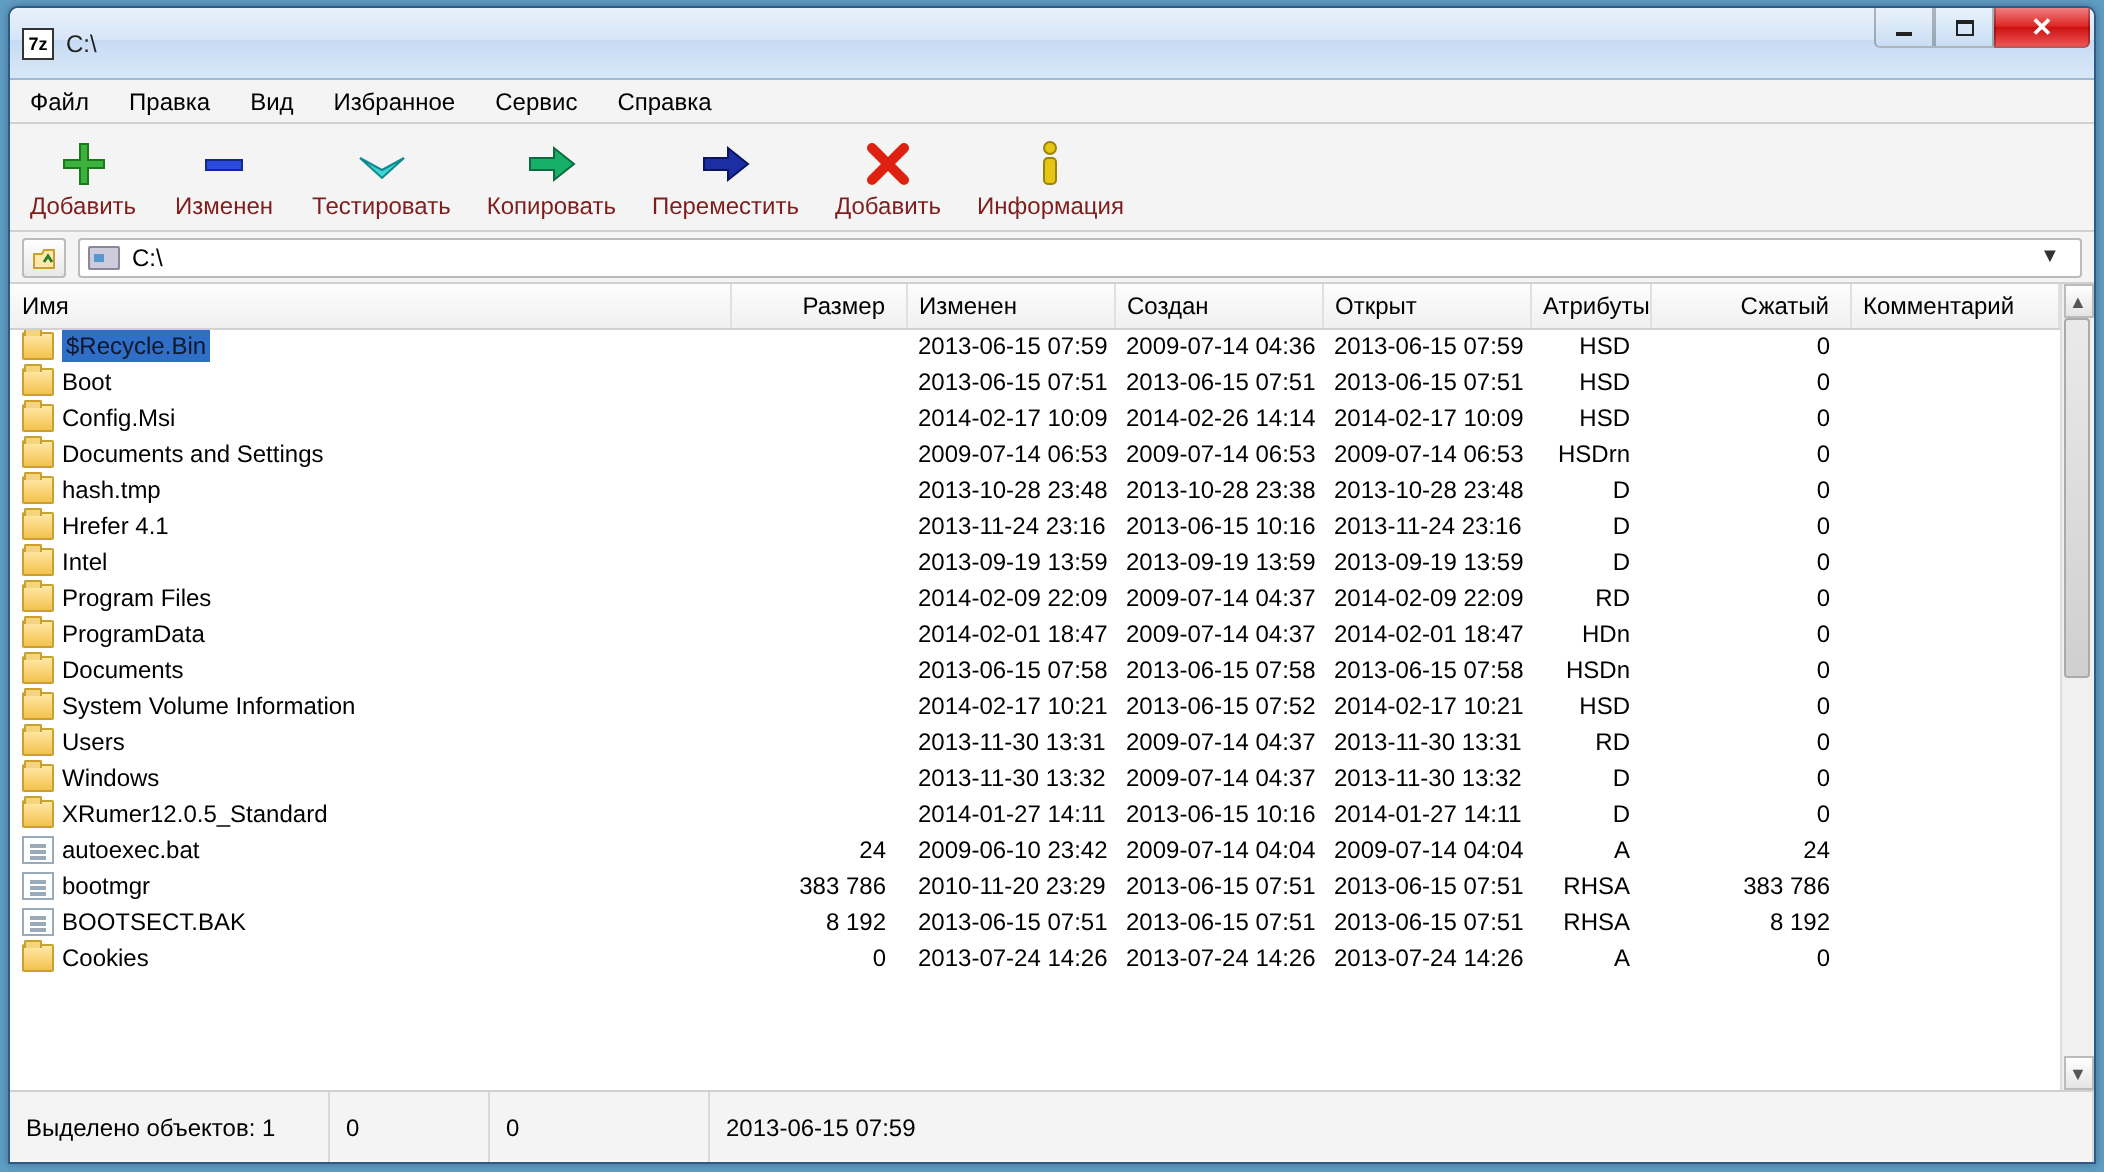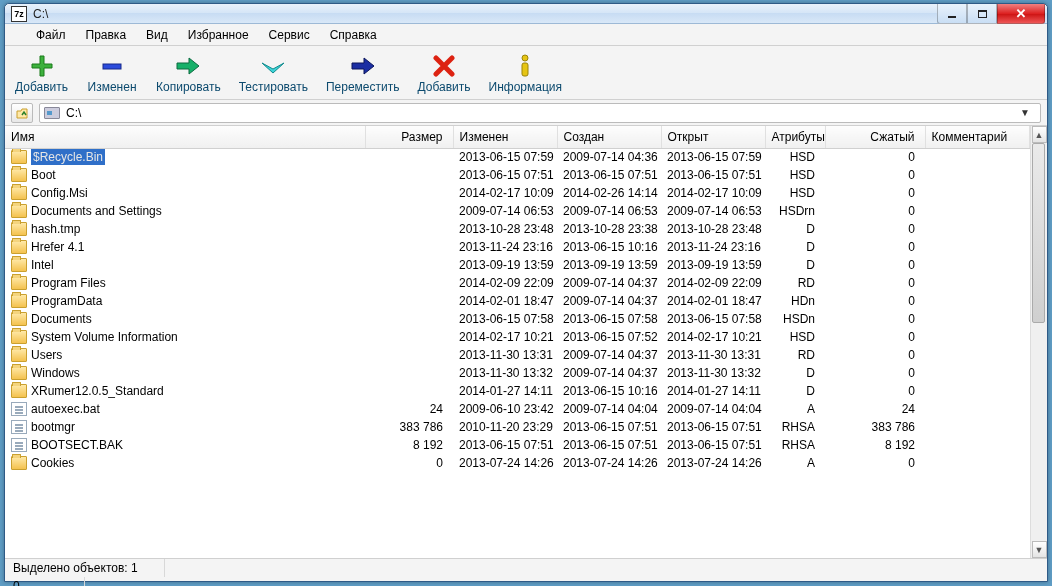--- a/index.html
+++ b/index.html
@@ -18,21 +18,21 @@
     width: 1044px; height: 579px;
     background: #fff;
     border: 1px solid #2e5a86;
     border-radius: 5px 5px 0 0;
     box-shadow: 0 0 4px rgba(0,0,0,.3);
     display: flex;
     flex-direction: column;
   }
   
   .titlebar {
-    height: 20px;
+    height: 36px;
     background: linear-gradient(#e8f1fb, #d6e6f7 45%, #c6dbf3 46%, #d9e8f8);
     border-bottom: 1px solid #9db9d6;
     border-radius: 5px 5px 0 0;
     display: flex;
     align-items: center;
     padding: 0 4px 0 6px;
     position: relative;
   }
   .titlebar .app-icon {
     width: 16px; height: 16px;
@@ -68,21 +68,21 @@
   }
   .win-btn .min-glyph { width:8px; height:2px; background:#222; margin-top:6px;}
   .win-btn .max-glyph { width:9px; height:8px; border:1px solid #222; border-top:2px solid #222;}
   .win-btn .close-glyph { font-weight:bold; font-size:13px; line-height:1;}
   
   .menubar {
     height: 22px;
     background: #f4f4f4;
     border-bottom: 1px solid #d0d0d0;
     display: flex; align-items: center;
-    padding: 0 21px;
+    padding: 0 0;
   }
   .menubar span {
     padding: 3px 10px;
     cursor: default;
   }
   
   .toolbar {
     height: 54px;
     background: #f4f4f4;
     border-bottom: 1px solid #d0d0d0;
@@ -90,21 +90,21 @@
     align-items: center;
     padding: 2px 10px;
     gap: 18px;
   }
   .tb-btn {
     display: flex; flex-direction: column; align-items: center;
     min-width: 52px;
     cursor: default;
   }
   .tb-btn .ico { height: 28px; display:flex; align-items:center; justify-content:center;}
-  .tb-btn .lbl { font-size: 12px; color:#0c4a6e; margin-top: 0;}
+  .tb-btn .lbl { font-size: 12px; color:#7f1d1d; margin-top: 0;}
   
   .addressbar {
     height: 26px;
     background: #f4f4f4;
     border-bottom: 1px solid #d0d0d0;
     display:flex; align-items:center;
     padding: 0 6px;
     gap:6px;
   }
   .ab-btn { width:22px;height:20px;border:1px solid #bbb;background:linear-gradient(#fff,#e8e8e8);border-radius:2px;display:flex;align-items:center;justify-content:center; }
@@ -142,46 +142,45 @@
   }
   thead th.ra { text-align:right; padding-right:10px;}
   tbody td {
     font-size: 12px;
     height: 18px;
     padding: 0 6px;
     white-space: nowrap;
     overflow: hidden;
   }
   tbody td.ra { text-align:right; padding-right:10px;}
-  tbody tr.selected td.namecell span.nm { background:#2f6fc8; color:#e5e5e5; padding:1px 2px; }
+  tbody tr.selected td.namecell span.nm { background:#2f6fc8; color:#0f172a; padding:1px 2px; }
   .fld-ico, .file-ico {
     display:inline-block; width:16px; height:14px; vertical-align:-3px; margin-right:4px;
   }
   .fld-ico { background: linear-gradient(#ffe9a8,#f4c24e); border:1px solid #caa02f; border-radius:1px; position:relative;}
   .fld-ico::before{content:"";position:absolute;left:0;top:-3px;width:7px;height:3px;background:#f4d47e;border:1px solid #caa02f;border-bottom:none;border-radius:1px 1px 0 0;}
   .file-ico { background:#fff;border:1px solid #9ab;position:relative;}
   .file-ico::before{content:"";position:absolute;left:3px;top:3px;width:8px;height:2px;background:#9ab;box-shadow:0 3px 0 #9ab,0 6px 0 #9ab;}
   
   .vscroll {
     width:17px;
     background:#f0f0f0;
     border-left:1px solid #ddd;
     display:flex;flex-direction:column;align-items:center;
   }
   .vscroll .arrow{width:15px;height:17px;background:linear-gradient(#fff,#e4e4e4);border:1px solid #bbb;display:flex;align-items:center;justify-content:center;font-size:9px;color:#555;}
   .vscroll .track{flex:1;position:relative;width:100%;}
   .vscroll .thumb{position:absolute;left:1px;width:13px;background:linear-gradient(#eaeaea,#cfcfcf);border:1px solid #aaa;border-radius:2px;}
   
   .statusbar {
-    height: 23px;
+    height: 36px;
     background:#f4f4f4;
     border-top:1px solid #d0d0d0;
     display:flex;
     font-size:12px;
-    flex-direction:column;
   }
   .statusbar .cell {
     padding:2px 8px;
     border-right:1px solid #d8d8d8;
     display:flex;align-items:center;
   }
 </style>
 </head>
 <body>
 
@@ -224,33 +223,33 @@
     <div class="tb-btn">
       <div class="ico">
         <svg width="24" height="24">
             <rect x="3" y="10" width="18" height="5" fill="#2b4bdc" stroke="#17288a"></rect>
           </svg>
       </div>
       <div class="lbl">Изменен</div>
     </div>
     <div class="tb-btn">
       <div class="ico">
+        <svg width="26" height="22">
+            <path d="M2 8 L13 18 L24 8 L13 14 Z" fill="#3ed4d8" stroke="#0f8a8d"></path>
+          </svg>
+      </div>
+      <div class="lbl">Тестировать</div>
+    </div>
+    <div class="tb-btn">
+      <div class="ico">
         <svg width="26" height="20">
             <path d="M2 7h12V2l10 8-10 8v-5H2z" fill="#16b069" stroke="#0c6b41"></path>
           </svg>
       </div>
       <div class="lbl">Копировать</div>
-    </div>
-    <div class="tb-btn">
-      <div class="ico">
-        <svg width="26" height="22">
-            <path d="M2 8 L13 18 L24 8 L13 14 Z" fill="#3ed4d8" stroke="#0f8a8d"></path>
-          </svg>
-      </div>
-      <div class="lbl">Тестировать</div>
     </div>
     <div class="tb-btn">
       <div class="ico">
         <svg width="26" height="20">
             <path d="M2 7h12V2l10 8-10 8v-5H2z" fill="#1b2ea3" stroke="#0a155c"></path>
           </svg>
       </div>
       <div class="lbl">Переместить</div>
     </div>
     <div class="tb-btn">

